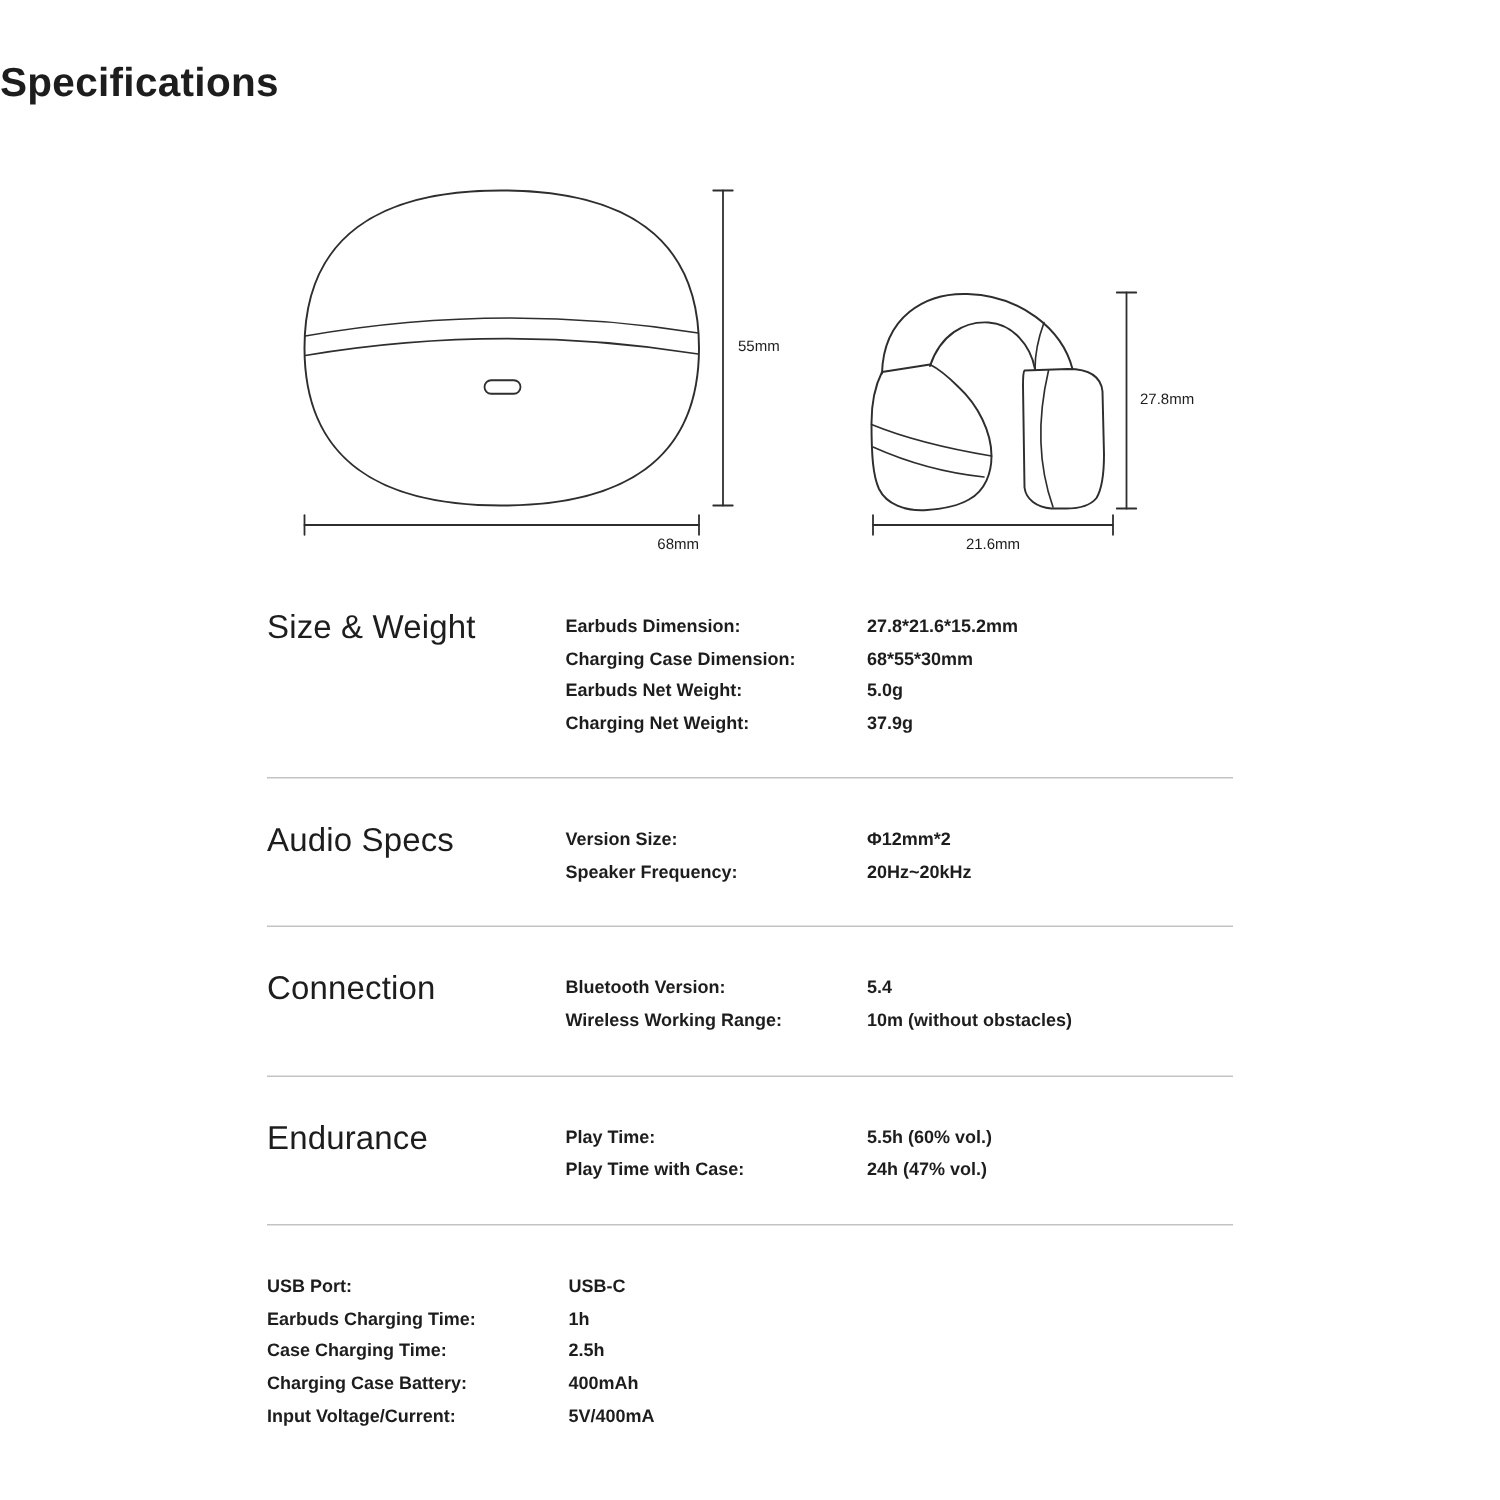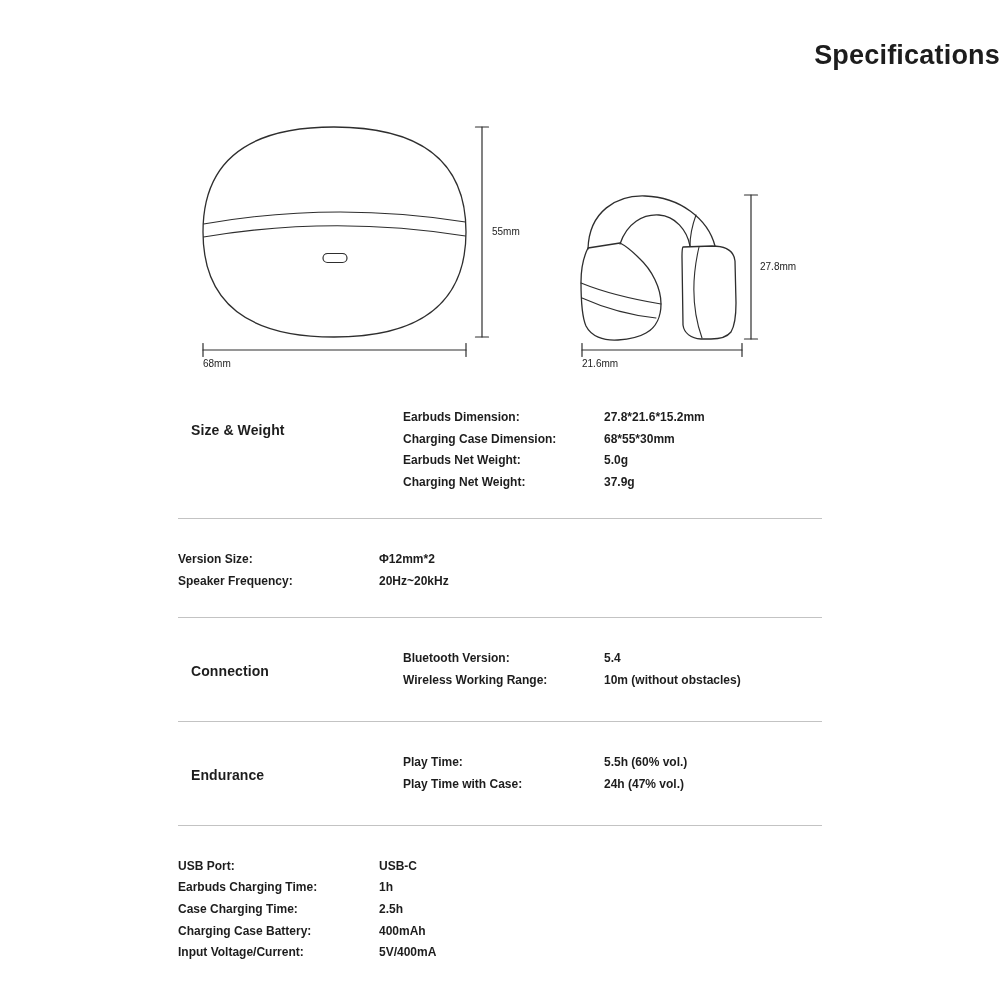--- a/index.html
+++ b/index.html
@@ -9,40 +9,40 @@
     --bg:#ffffff;
   }
   *{box-sizing:border-box}
   html,body{margin:0;padding:0}
   body{
     width:1000px;height:1000px;overflow:hidden;
     background:var(--bg);color:var(--text);
     font-family:"Liberation Sans",sans-serif;
   }
   .title{
-    margin:40px 0 12px;text-align:right;
+    margin:40px 0 12px;text-align:left;
     font-size:27px;line-height:31px;font-weight:800;letter-spacing:.2px;
   }
   .figure{position:relative;height:300px;margin-top:23px}
   .figure svg{position:absolute;left:0;top:0;display:block}
   .dim-label{
     position:absolute;font-size:10px;line-height:14px;color:var(--text);
     white-space:nowrap;
   }
   .dim-label.case-h{left:492px;top:131px}
   .dim-label.earbud-h{left:760px;top:166px}
-  .dim-label.case-w{left:203px;top:263px;width:263px;text-align:left}
-  .dim-label.earbud-w{left:582px;top:263px;width:160px;}
+  .dim-label.case-w{left:203px;top:263px;width:263px;text-align:right}
+  .dim-label.earbud-w{left:582px;top:263px;width:160px;text-align:center}
 
   .specs{width:644px;margin:13px 0 0 178px}
   .section{display:flex;border-top:1px solid var(--divider);padding:30px 0 25px}
   .section:first-child{border-top:none;padding-top:0;padding-bottom:24px}
   .section-title{
-    flex:none;width:199px;margin:13px;
-    font-size:14px;font-weight:700;line-height:21.7px;letter-spacing:.1px;
+    flex:none;width:199px;margin:0;
+    font-size:22px;font-weight:400;line-height:21.7px;letter-spacing:.1px;
   }
   .rows{flex:1;min-width:0}
   .row{display:flex;font-size:12px;line-height:21.7px}
   .row .label{flex:none;width:201px;font-weight:700}
   .row .value{font-weight:700}
 </style>
 </head>
 <body>
 
 <main>
@@ -119,20 +119,21 @@
   </div>
 
   <div class="row">
     <span class="label">Charging Net Weight:</span>
     <span class="value">37.9g</span>
   </div>
 </div>
   </section>
 
   <section class="section">
+    <h2 class="section-title">Audio Specs</h2>
     <div class="rows">
   <div class="row">
     <span class="label">Version Size:</span>
     <span class="value">Φ12mm*2</span>
   </div>
 
   <div class="row">
     <span class="label">Speaker Frequency:</span>
     <span class="value">20Hz~20kHz</span>
   </div>

